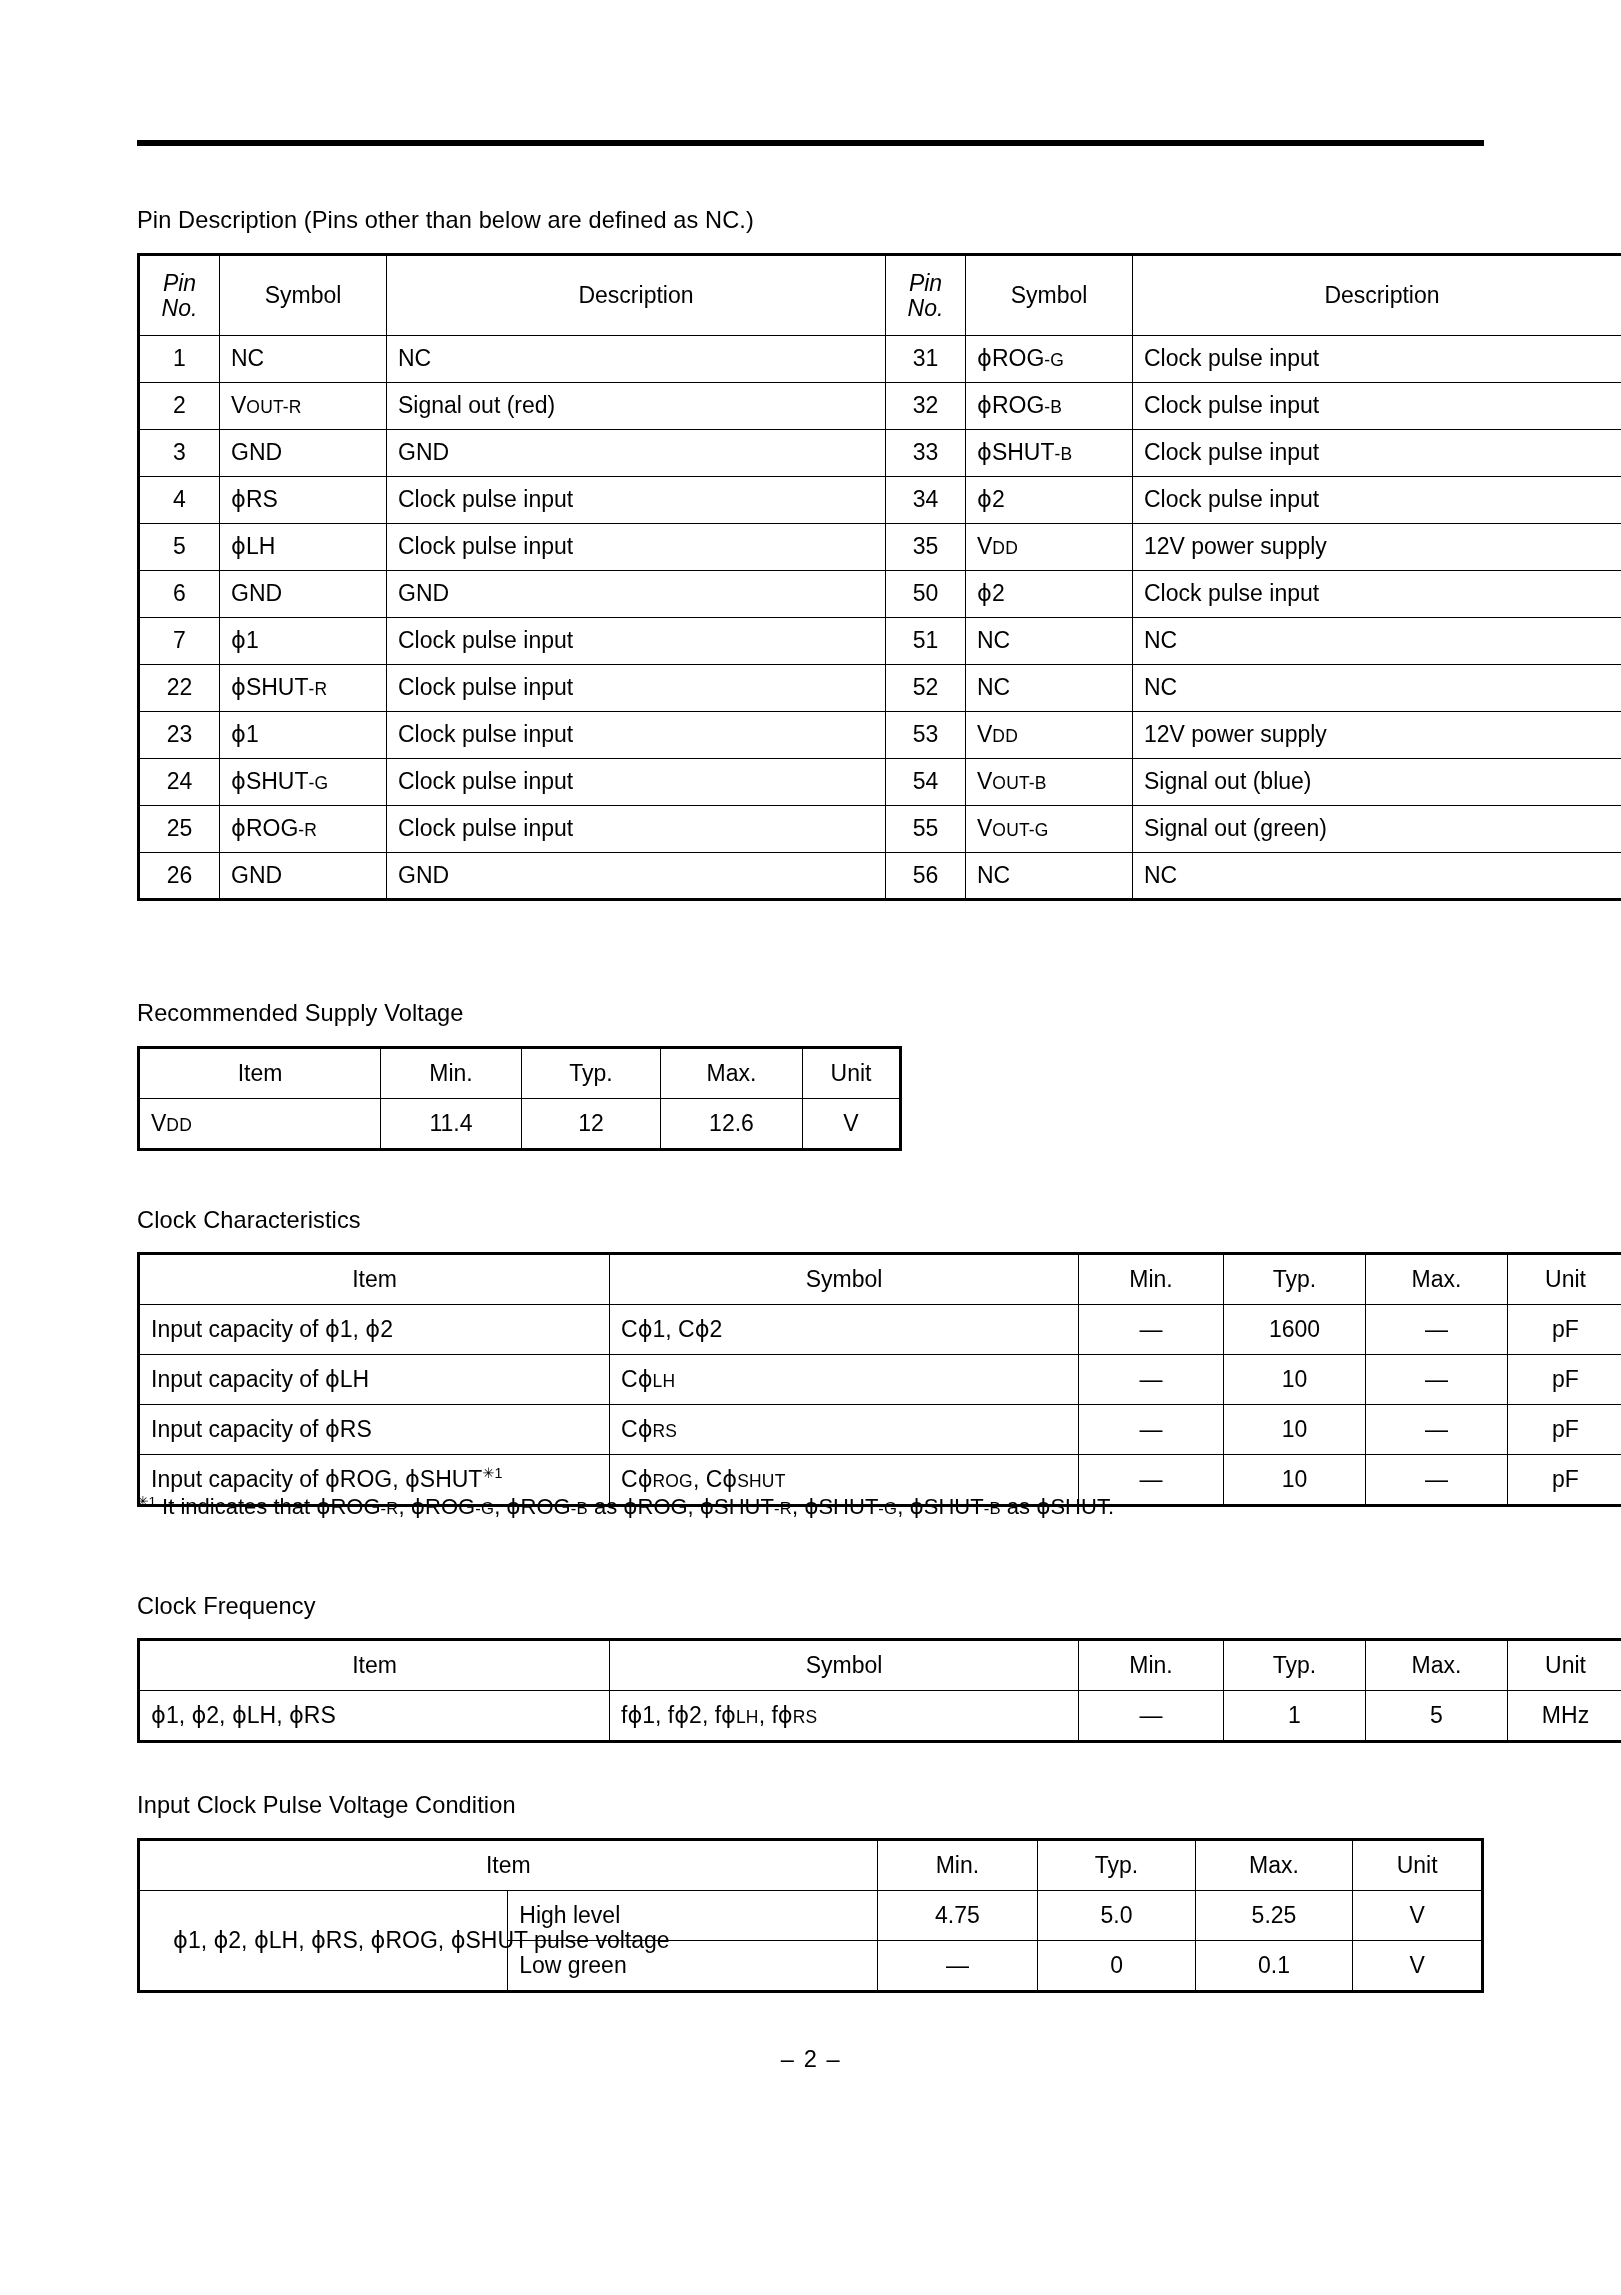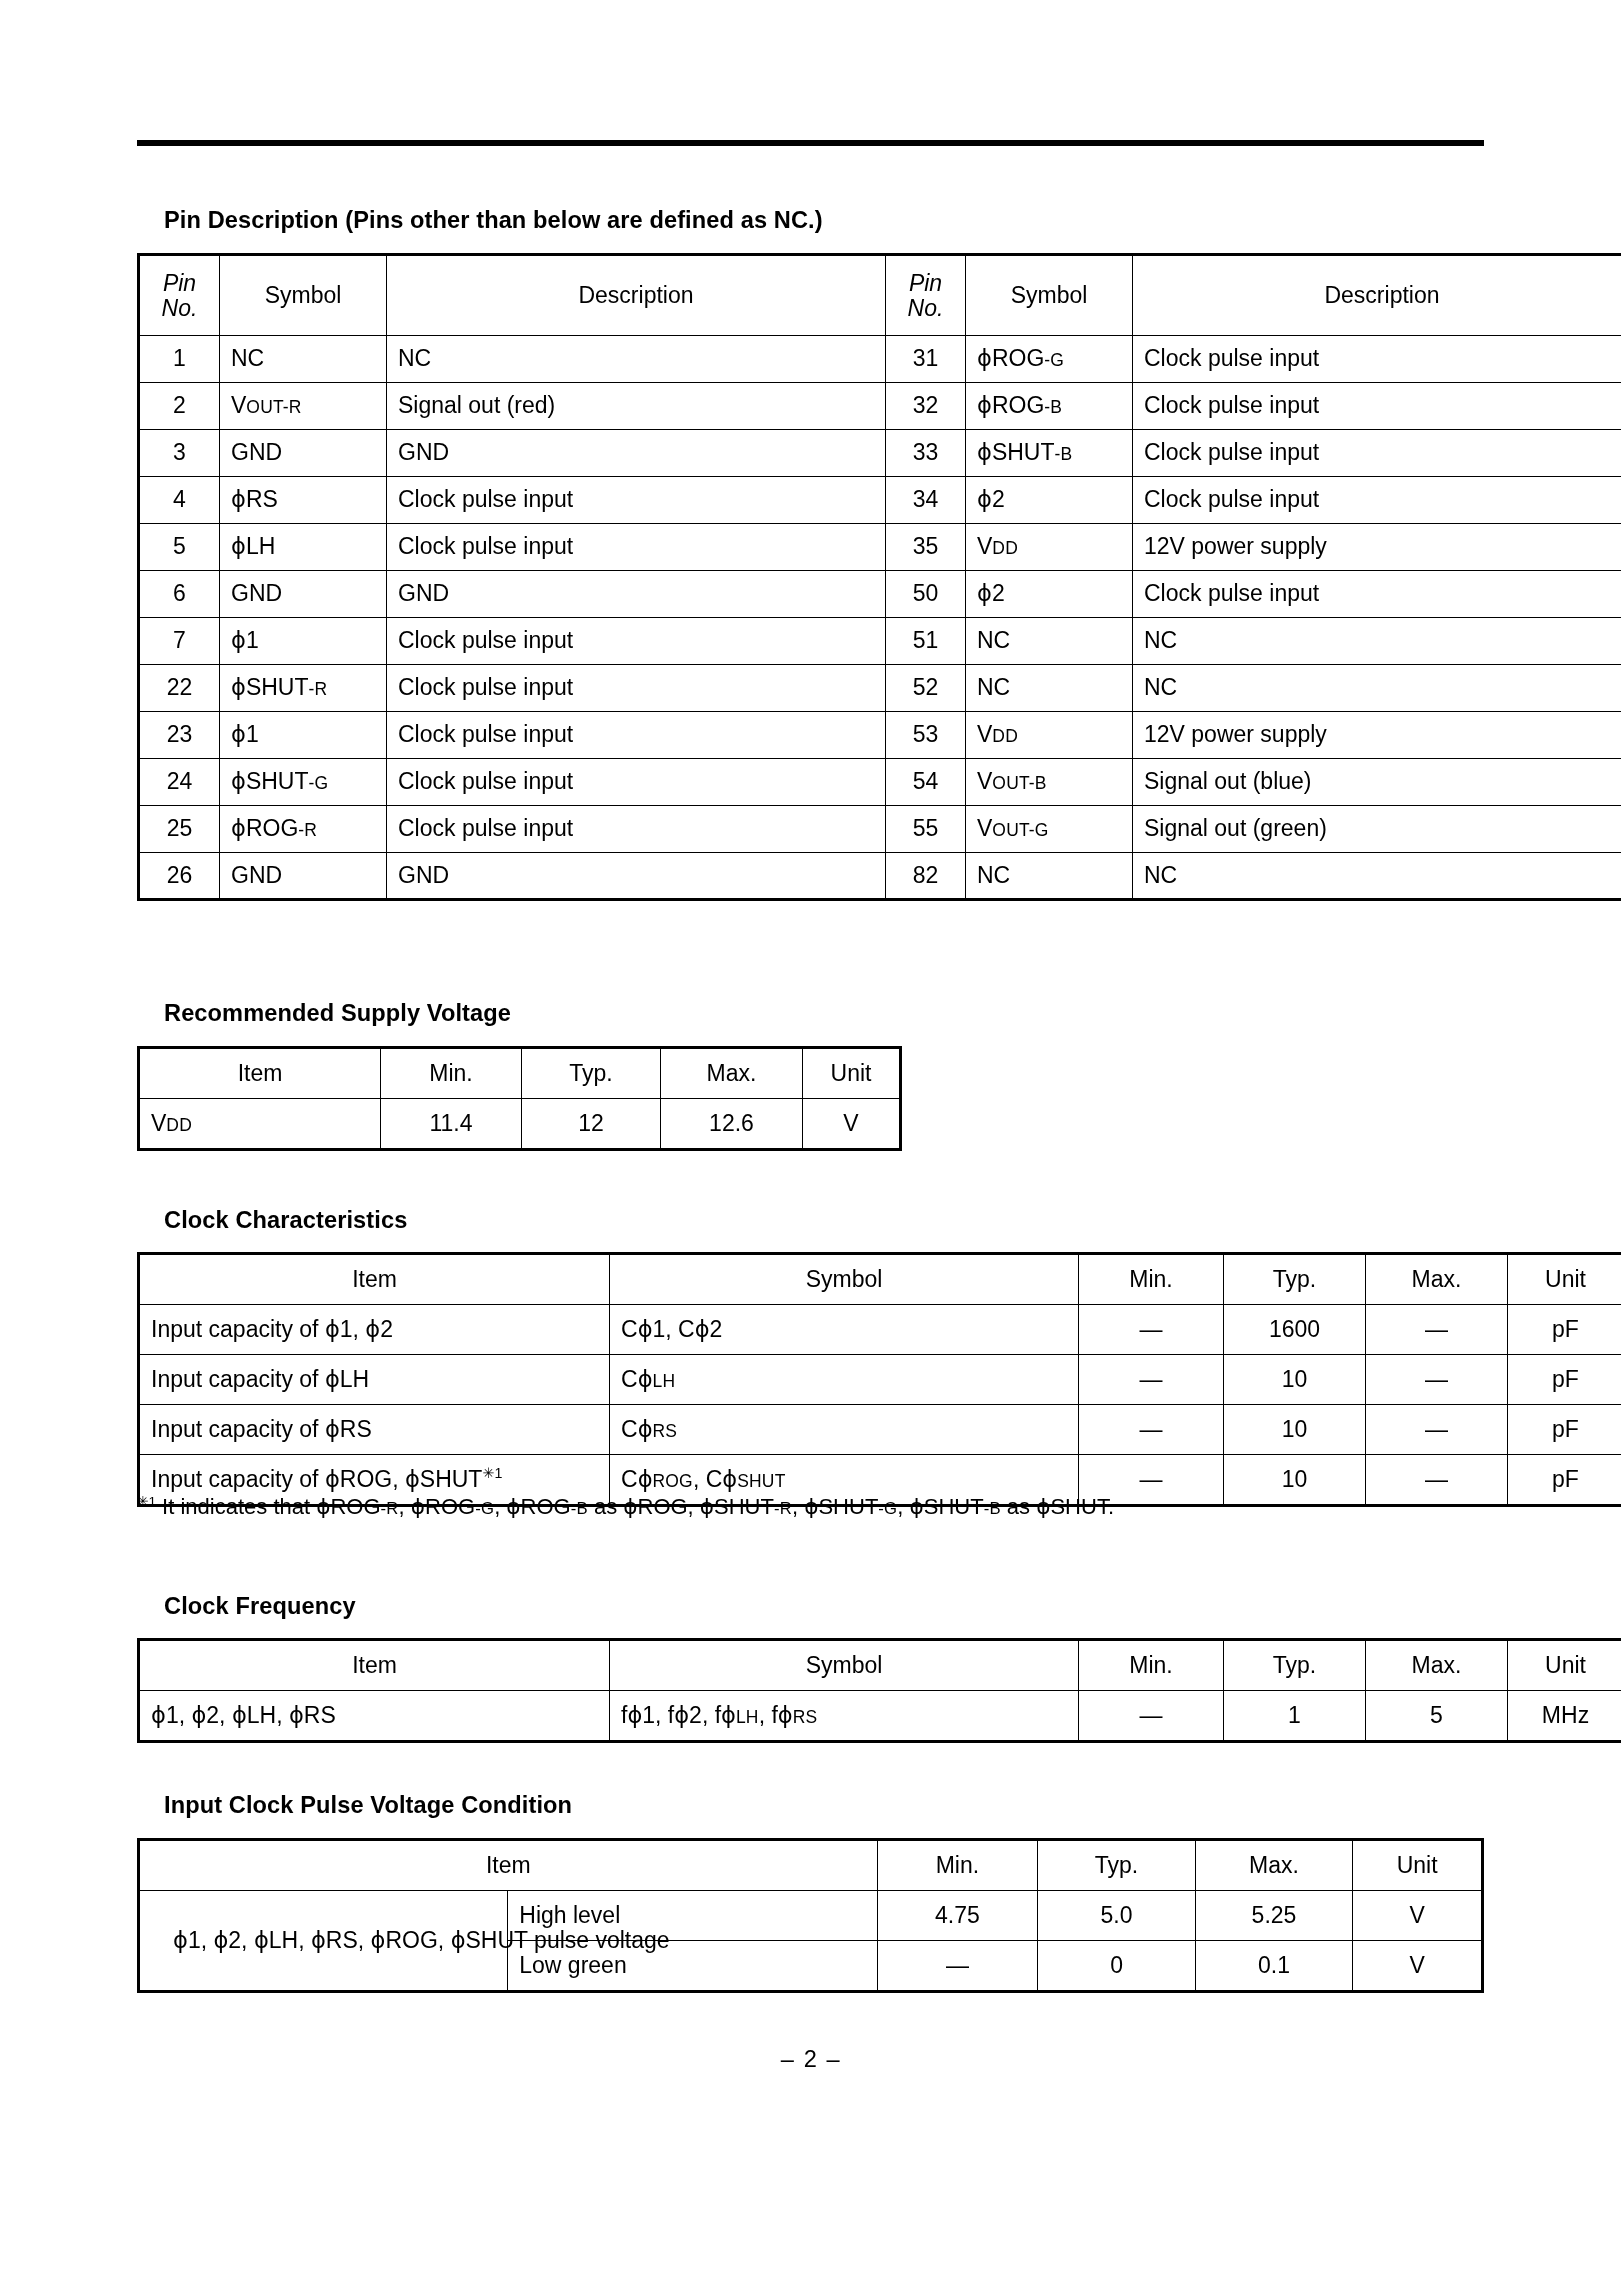--- a/index.html
+++ b/index.html
@@ -55,25 +55,24 @@
     left: 137px;
     top: 140px;
     width: 1347px;
     height: 5.5px;
     background: #000;
   }
 
   
   .section-title {
     position: absolute;
-    font-weight: bold;
+    font-weight: normal;
     font-size: 23.6px;
     letter-spacing: 0.1px;
     white-space: nowrap;
-    margin-left: 27px;
   }
 
   
   table.d {
     position: absolute;
     border-collapse: collapse;
     font-size: 23px;
     table-layout: fixed;
     background: #fff;
   }
@@ -296,21 +295,21 @@
           <td><span class="phi">ϕ</span>ROG<span class="sc">-R</span></td>
           <td>Clock pulse input</td>
           <td class="ctr">55</td>
           <td>V<span class="sc">OUT-G</span></td>
           <td>Signal out (green)</td>
         </tr>
         <tr>
           <td class="ctr">26</td>
           <td>GND</td>
           <td>GND</td>
-          <td class="ctr">82</td>
+          <td class="ctr">56</td>
           <td>NC</td>
           <td>NC</td>
         </tr>
       </tbody>
   </table>
 
   <div class="section-title" id="rsv-title">Recommended Supply Voltage</div>
 
   <table class="d" id="rsv-table">
     <thead>

